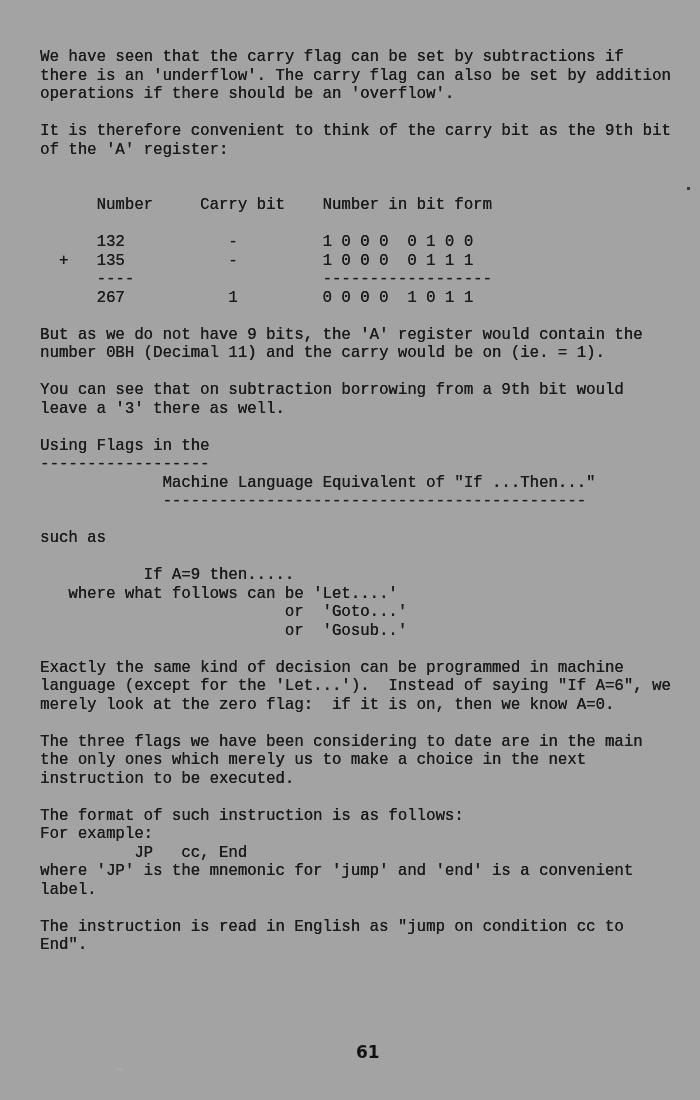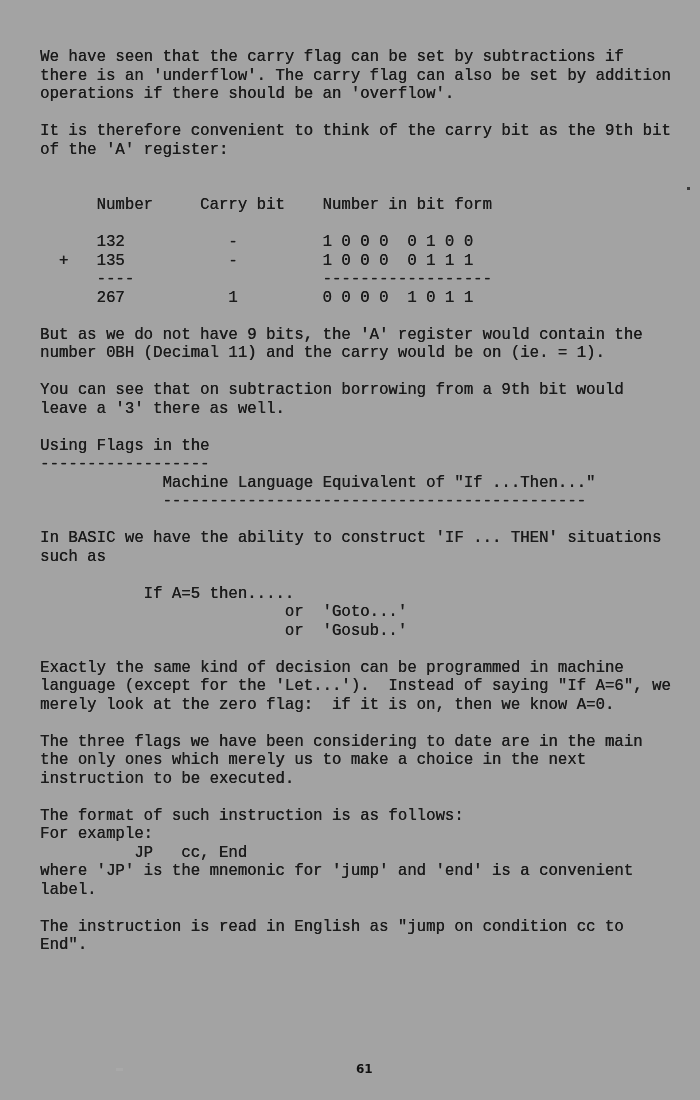--- a/index.html
+++ b/index.html
@@ -23,23 +23,22 @@
     height: 18.5px;
     line-height: 18.5px;
     white-space: pre;
   }
   .page-number {
     position: absolute;
     left: 356px;
     top: 1042px;
     font-family: "DejaVu Sans", sans-serif;
     font-weight: 700;
-    font-size: 12px;
+    font-size: 17px;
     color: #111111;
-    margin-top: 20px;
   }
   .speck-right {
     position: absolute;
     left: 687px;
     top: 187px;
     width: 3px;
     height: 3px;
     background: #3a3a3a;
   }
   .speck-bottom {
@@ -75,24 +74,24 @@
       <div class="ln">number 0BH (Decimal 11) and the carry would be on (ie. = 1).</div>
       <div class="ln"></div>
       <div class="ln">You can see that on subtraction borrowing from a 9th bit would</div>
       <div class="ln">leave a '3' there as well.</div>
       <div class="ln"></div>
       <div class="ln">Using Flags in the</div>
       <div class="ln">------------------</div>
       <div class="ln">             Machine Language Equivalent of "If ...Then..."</div>
       <div class="ln">             ---------------------------------------------</div>
       <div class="ln"></div>
-      <div class="ln">In BASIC we have the ability to construct 'IF ... THEN' situations</div>
       <div class="ln">such as</div>
       <div class="ln"></div>
-      <div class="ln">           If A=5 then.....</div>
+      <div class="ln">           If A=9 then.....</div>
+      <div class="ln">   where what follows can be 'Let....'</div>
       <div class="ln">                          or  'Goto...'</div>
       <div class="ln">                          or  'Gosub..'</div>
       <div class="ln"></div>
       <div class="ln">Exactly the same kind of decision can be programmed in machine</div>
       <div class="ln">language (except for the 'Let...').  Instead of saying "If A=6", we</div>
       <div class="ln">merely look at the zero flag:  if it is on, then we know A=0.</div>
       <div class="ln"></div>
       <div class="ln">The three flags we have been considering to date are in the main</div>
       <div class="ln">the only ones which merely us to make a choice in the next</div>
       <div class="ln">instruction to be executed.</div>

